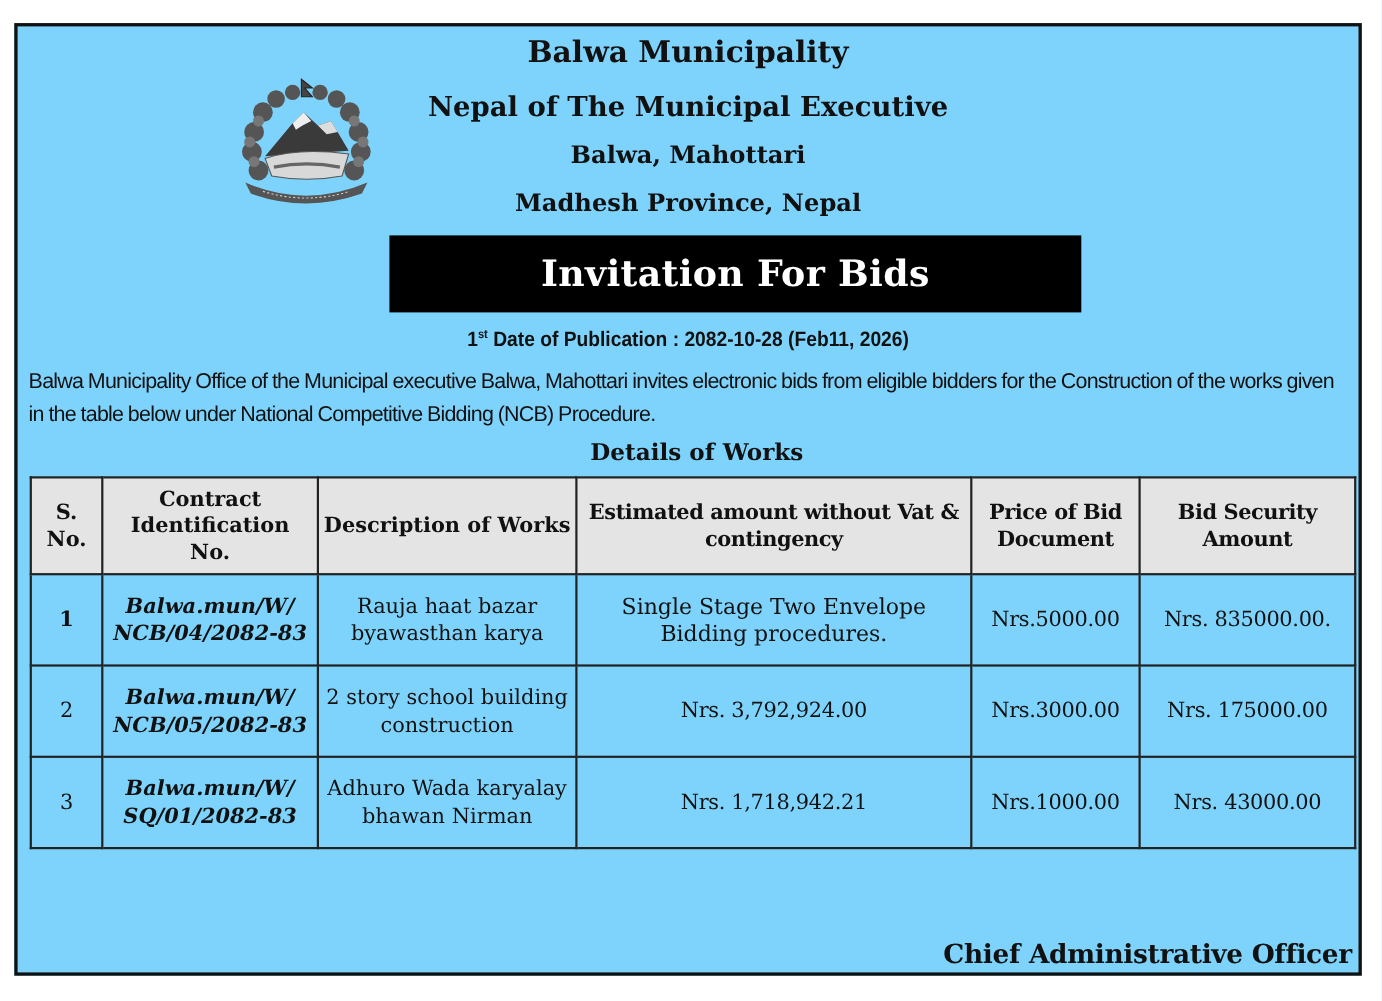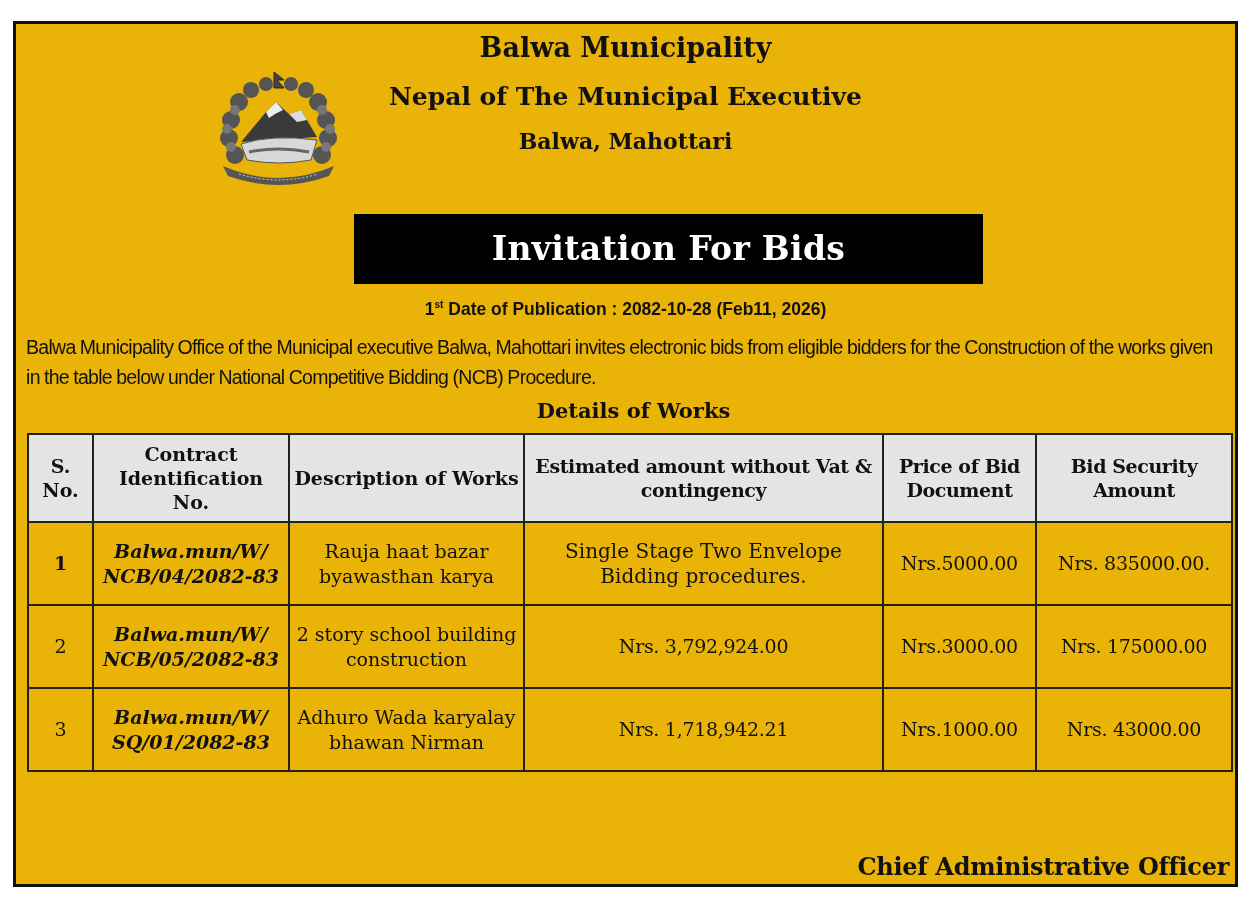--- a/index.html
+++ b/index.html
@@ -1,19 +1,19 @@
 <!DOCTYPE html>
 <html><head>
   <meta charset="utf-8">
   <style>
     html, body { margin: 0; padding: 0; background: #ffffff; }
     body { width: 1256px; height: 910px; position: relative; overflow: hidden; color: #111; }
     .frame {
       position: absolute; left: 13px; top: 21px; width: 1225px; height: 866px;
-      border: 3px solid #111; box-sizing: border-box; background: #eab308;
+      border: 3px solid #111; box-sizing: border-box; background: #7dd3fc;
     }
     .logo {
       position: absolute; left: 195px; top: 38px; width: 135px; height: 130px;
     }
     .header-line { position: absolute; left: 0; right: 0; text-align: center; font-weight: bold; font-family: "DejaVu Serif", serif; }
     .h1 { top: 8px; font-size: 27px; }
     .h2 { top: 58px; font-size: 25px; }
     .h3 { top: 104px; font-size: 22px; }
     .h4 { top: 148px; font-size: 22px; }
     .banner {
@@ -104,20 +104,21 @@
     <path d="M30 82 Q60 72 106 78 L100 98 Q68 104 36 98 Z" fill="#d8d8d8" stroke="#555" stroke-width="1"></path>
     <path d="M38 90 Q68 84 98 90" stroke="#666" stroke-width="3" fill="none"></path>
 
     <path d="M12 104 Q67 128 123 104 L118 114 Q67 132 17 114 Z" fill="#555"></path>
     <path d="M28 112 Q67 124 107 112" stroke="#ccc" stroke-width="1" fill="none" stroke-dasharray="2 2"></path>
   </svg>
 
   <div class="header-line h1">Balwa Municipality</div>
   <div class="header-line h2">Nepal of The Municipal Executive</div>
   <div class="header-line h3">Balwa, Mahottari</div>
+  <div class="header-line h4">Madhesh Province, Nepal</div>
 
   <div class="banner">
     <span>Invitation For Bids</span>
   </div>
 
   <div class="pubdate"><span>1</span><sup>st</sup><span> Date of Publication : 2082-10-28 (Feb11, 2026)</span></div>
 
   <div class="intro">Balwa Municipality Office of the Municipal executive Balwa, Mahottari invites electronic bids from eligible bidders for the Construction of the works given in the table below under National Competitive Bidding (NCB) Procedure.</div>
 
   <div class="details-title">Details of Works</div>

